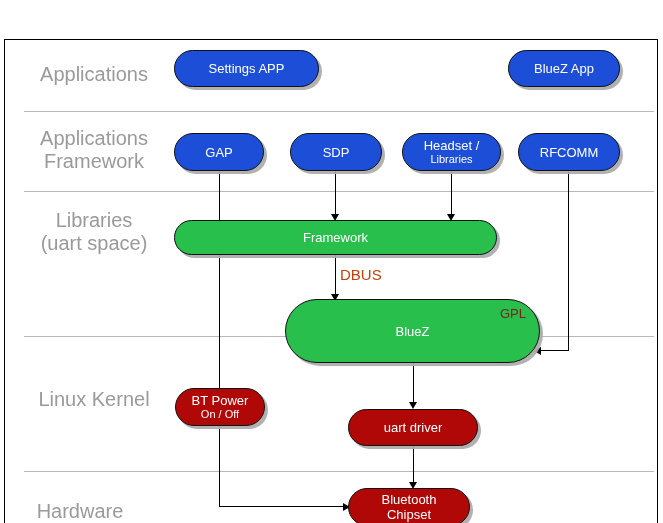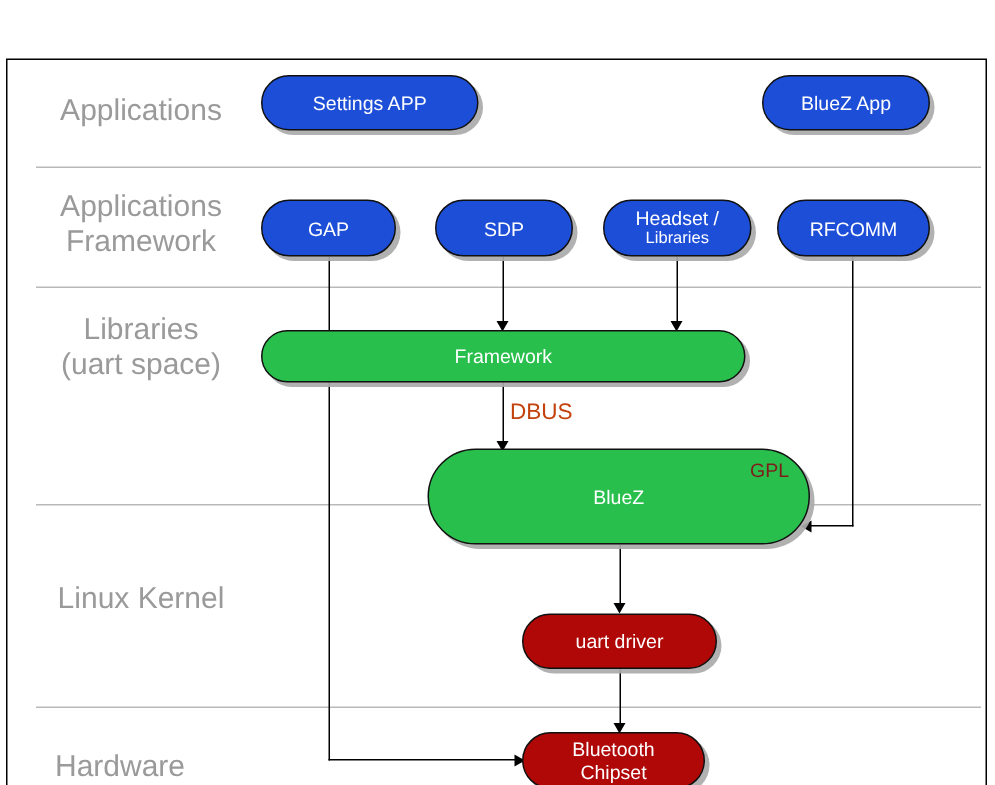--- a/index.html
+++ b/index.html
@@ -181,20 +181,24 @@
 
   <div class="node green" style="left:174px; top:184px; width:323px; height:35px;">
     <span class="t1">Framework</span>
   </div>
 
   <div class="node green" style="left:285px; top:263px; width:255px; height:64px;">
     <span class="corner-tag">GPL</span>
     <span class="t1">BlueZ</span>
   </div>
 
+  <div class="node red" style="left:175px; top:352px; width:90px; height:38px;">
+    <span class="t1">BT Power</span>
+    <span class="t2">On / Off</span>
+  </div>
 
   <div class="node red" style="left:348px; top:452px; width:122px; height:38px;">
     <span class="t1">Bluetooth</span>
     <span class="t1">Chipset</span>
   </div>
 
   <div class="node red" style="left:348px; top:373px; width:130px; height:37px;">
     <span class="t1">uart driver</span>
   </div>
 

